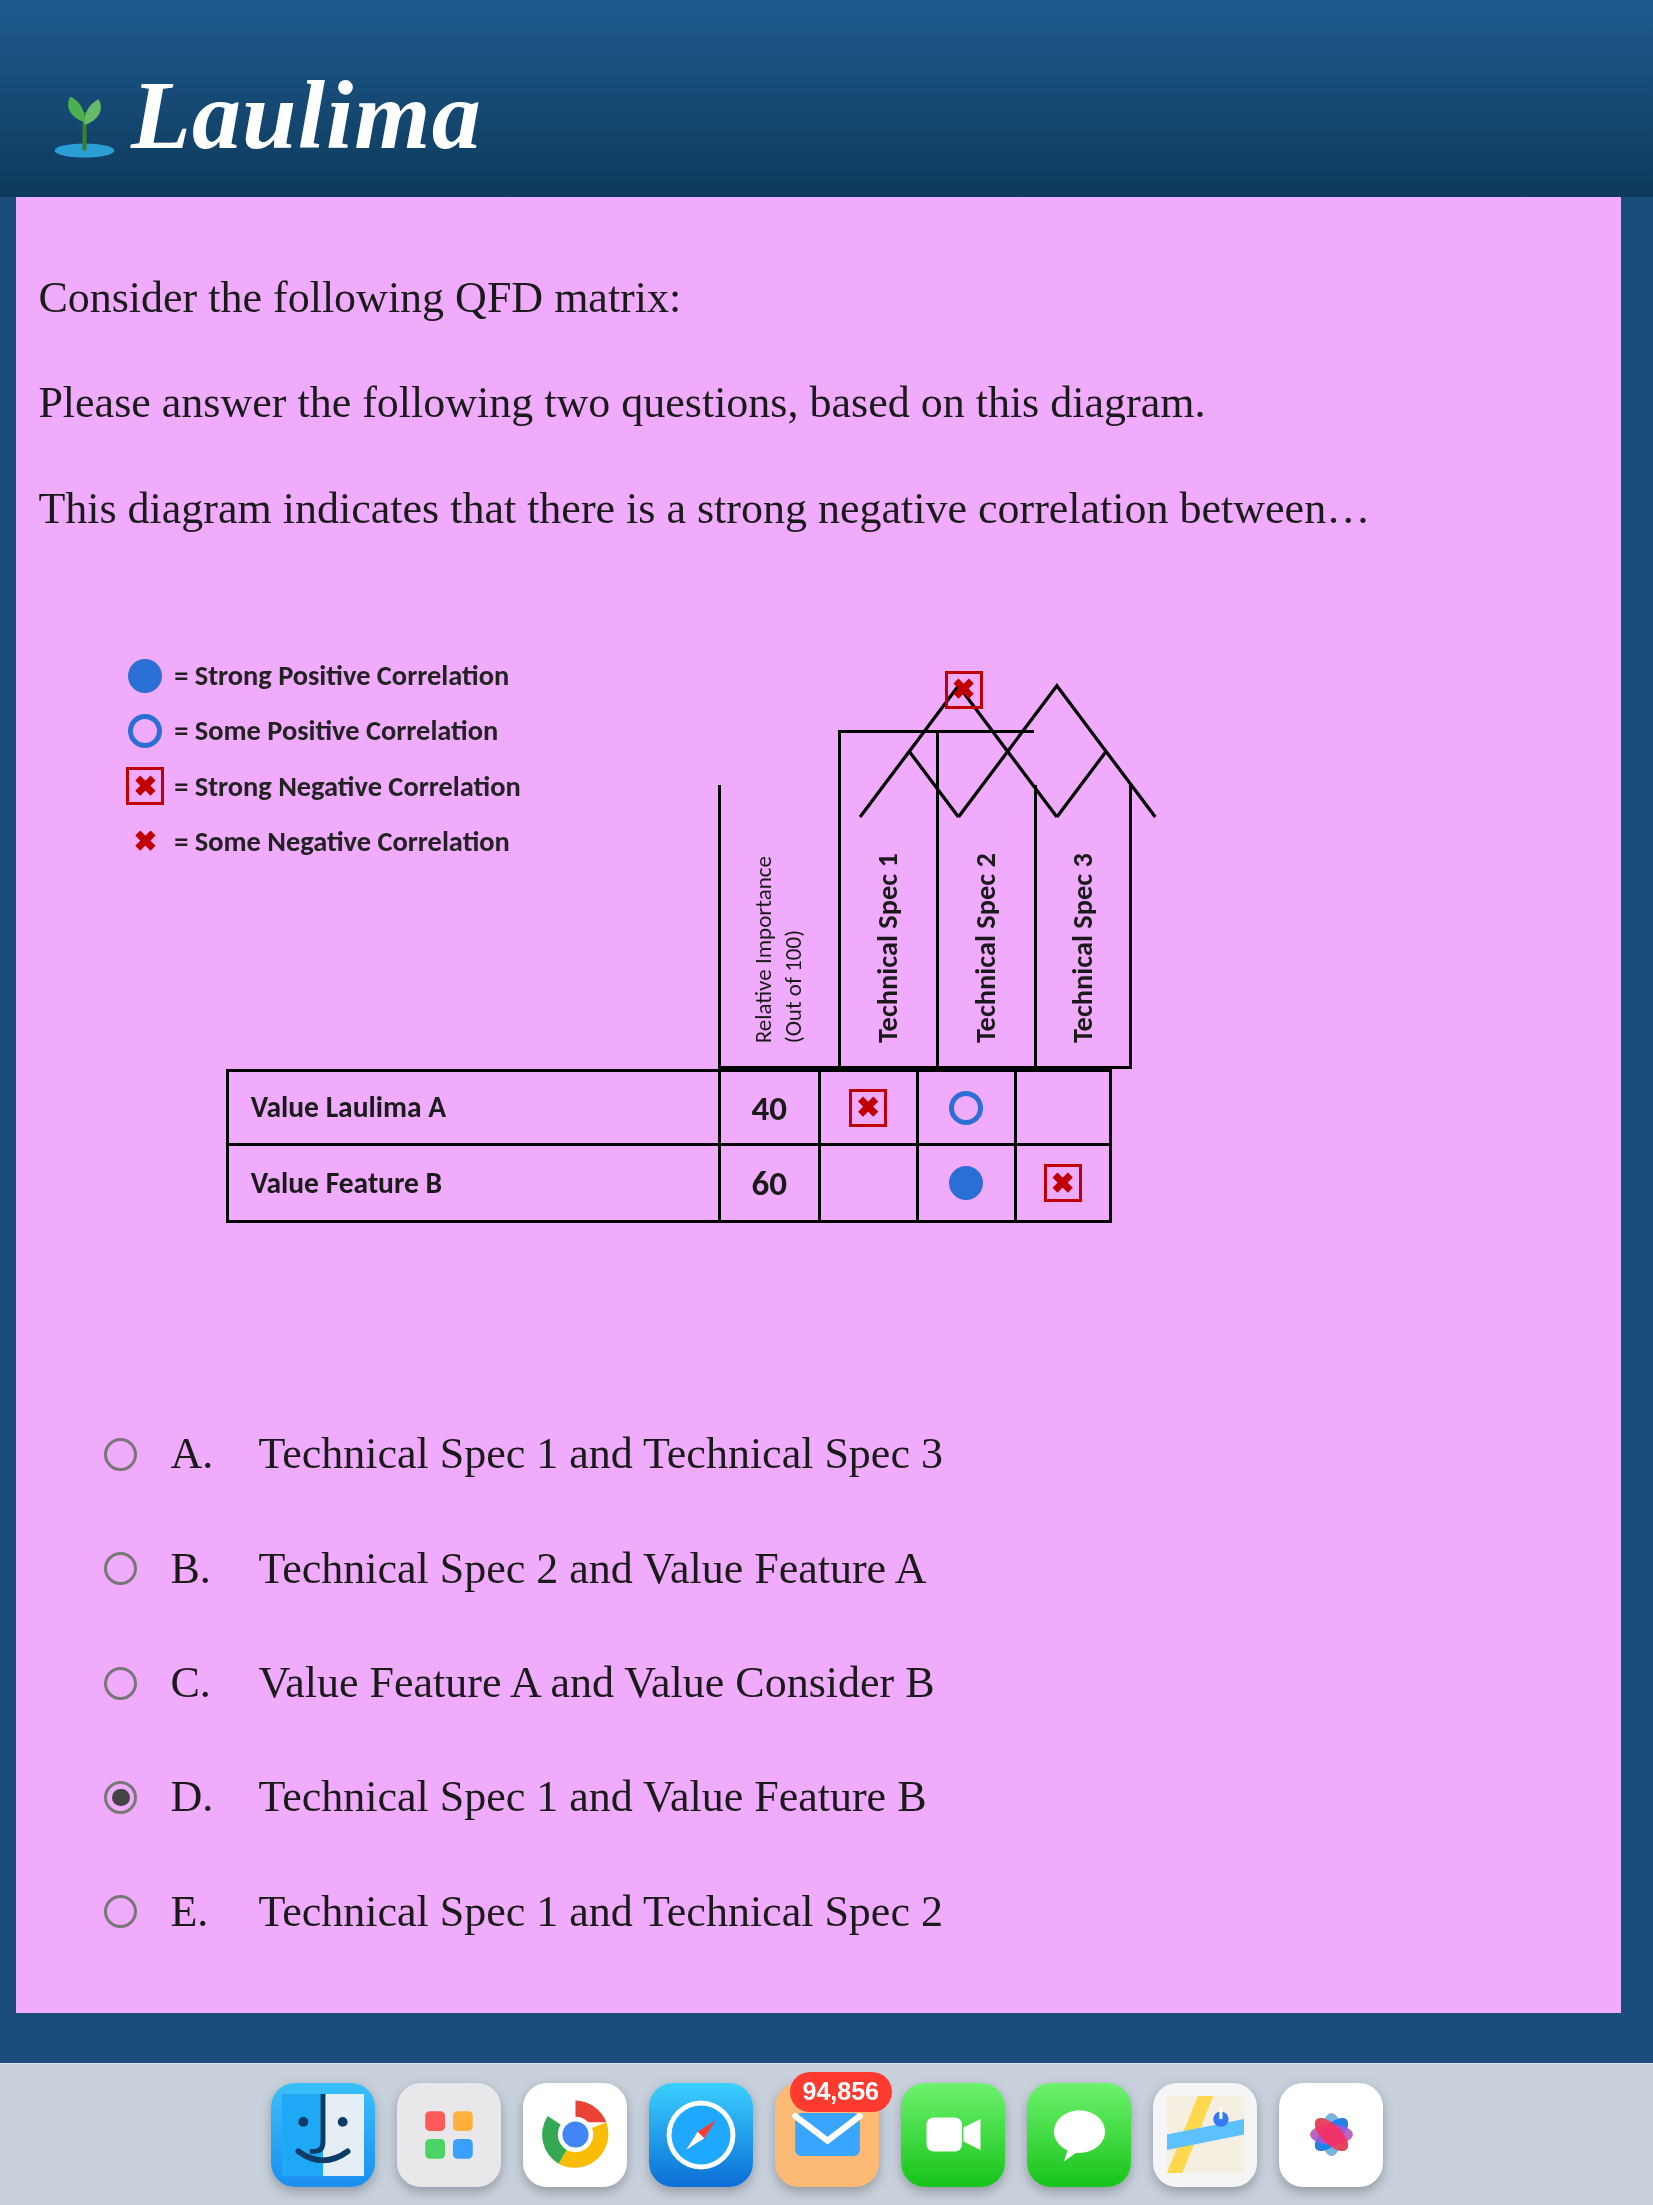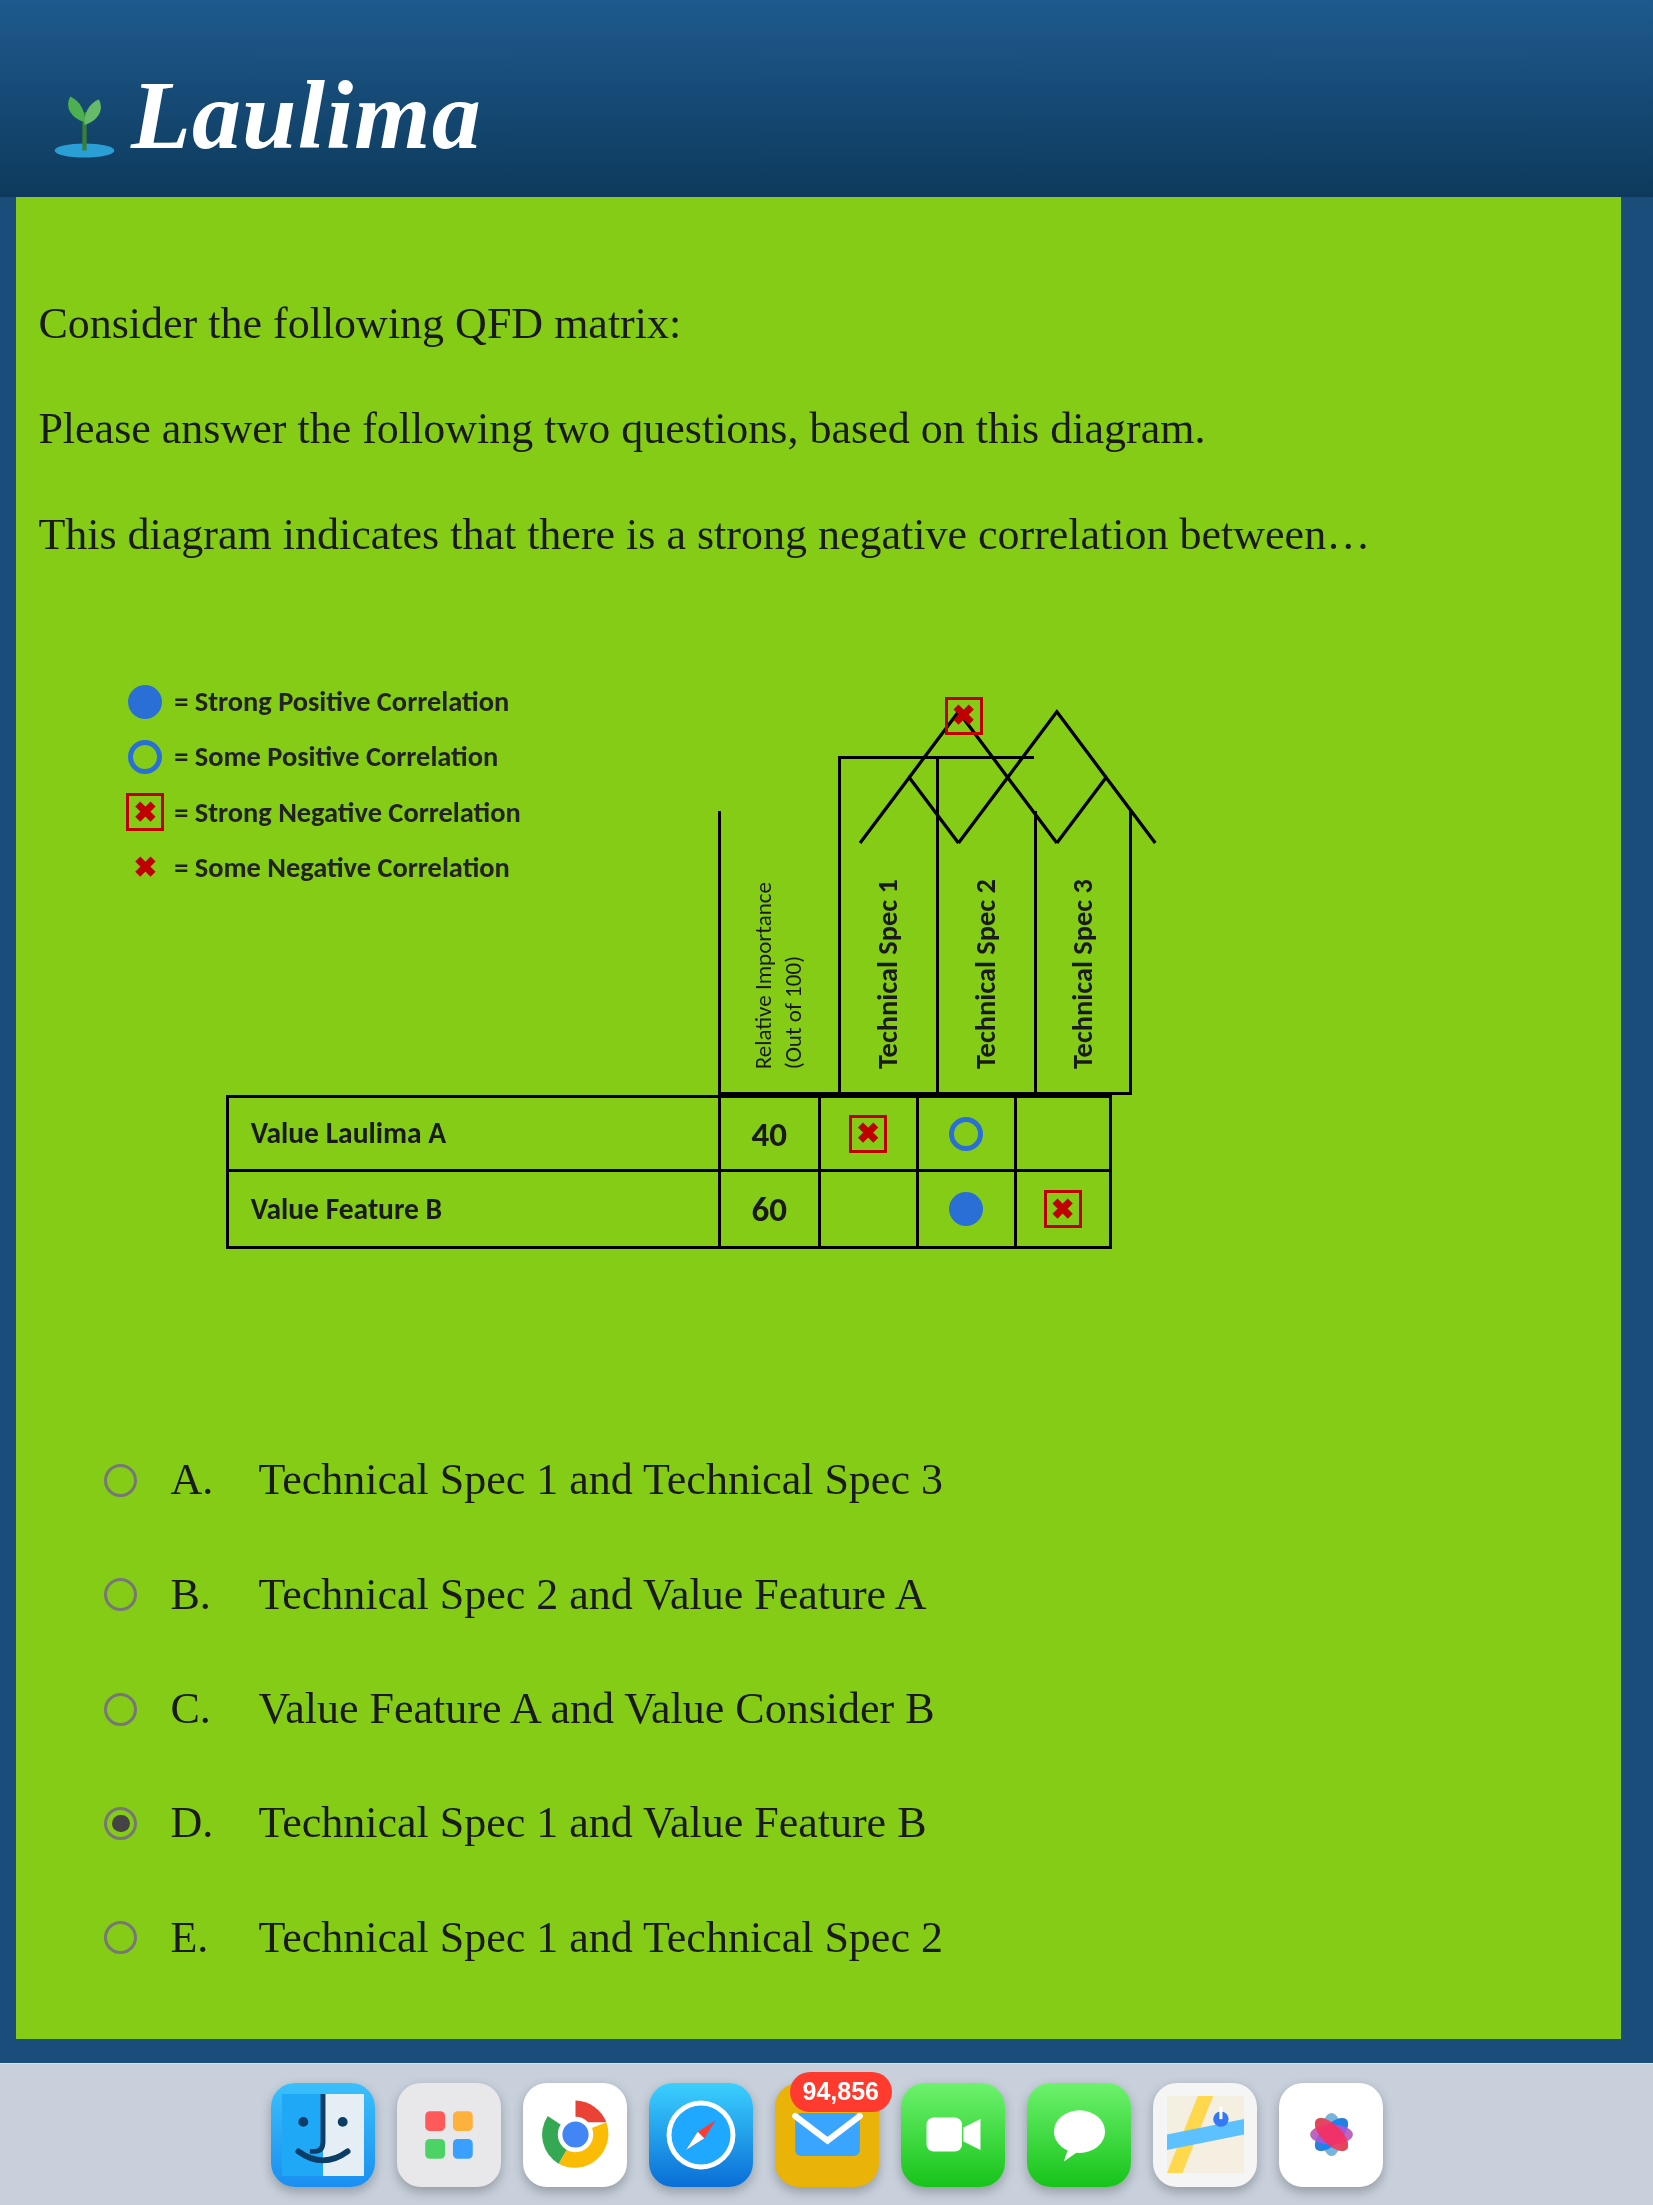--- a/index.html
+++ b/index.html
@@ -32,23 +32,23 @@
   .logo-icon svg { width: 100%; height: 100%; }
   .logo-text {
     font-family: 'Brush Script MT', cursive;
     font-size: 98px;
     color: #ffffff;
     font-style: italic;
     letter-spacing: 1.1px;
     line-height: 0.9;
   }
   .content {
-    background: #84cc16;
+    background: #f0abfc;
     margin: 0 33px 0 16.4px;
-    padding: 92px 22px 22px 22px;
+    padding: 66px 22px 22px 22px;
     min-height: 1750px;
     font-size: 44px;
     color: #1a1a1a;
     line-height: 1.6;
   }
   .content p { margin-bottom: 35px; }
   .qfd-wrap {
     margin-top: 109px;
     margin-left: 88px;
     display: flex;
@@ -234,21 +234,21 @@
     font-family: -apple-system, Arial, sans-serif;
     font-size: 25px;
     font-weight: 600;
     padding: 5.5px 13px;
     border-radius: 33px;
   }
   .dock-icon.finder { background: linear-gradient(180deg,#3ac0fb 0%, #1a8ff0 100%); }
   .dock-icon.launchpad { background: #e8e8ea; }
   .dock-icon.chrome { background: #fff; }
   .dock-icon.safari { background: linear-gradient(180deg,#3bd0ff 0%, #0a6ed6 100%); }
-  .dock-icon.mail { background: #eab308; }
+  .dock-icon.mail { background: #fdba74; }
   .dock-icon.facetime { background: linear-gradient(180deg,#6df26d 0%, #17c31a 100%); }
   .dock-icon.messages { background: linear-gradient(180deg,#6df26d 0%, #17c31a 100%); }
   .dock-icon.maps { background: #f5f5f5; }
   .dock-icon.photos { background: #fff; }
 
   
   .boxed-x {
     width: 38px;
     height: 38px;
     border: 3.8px solid #c00000;

